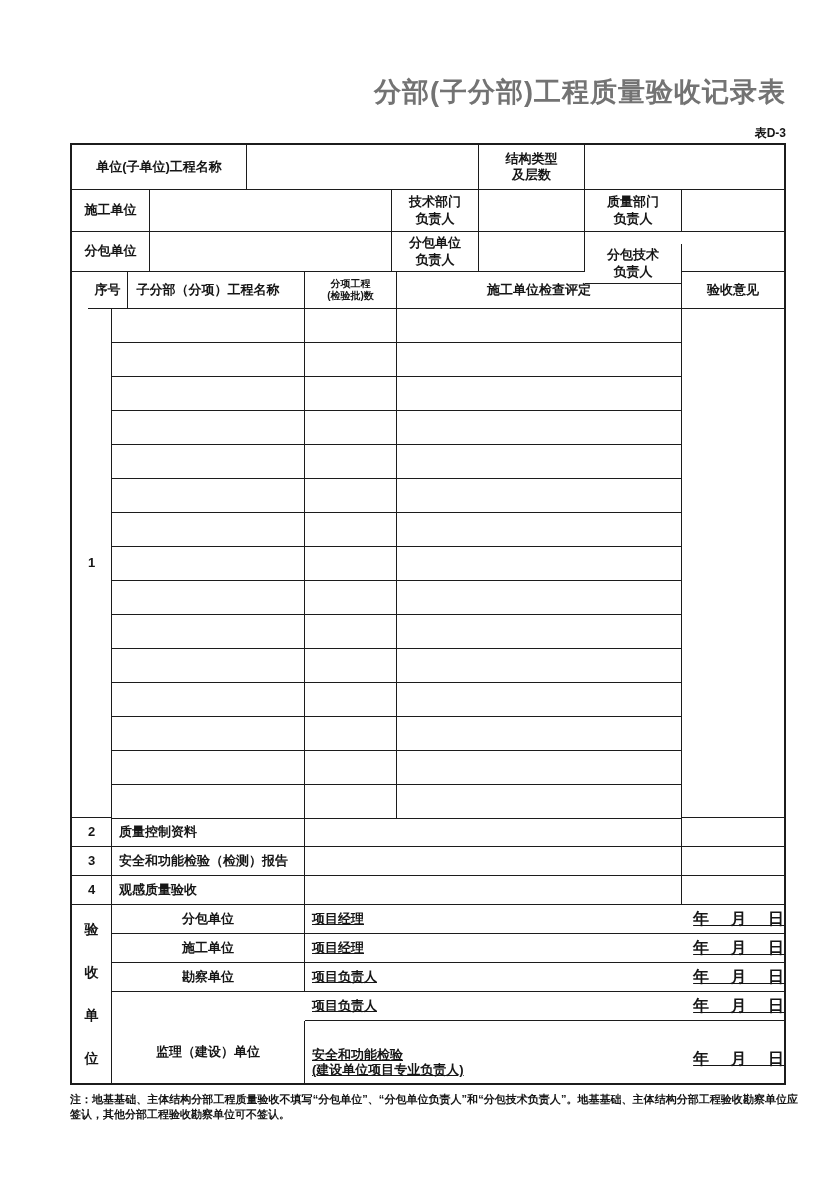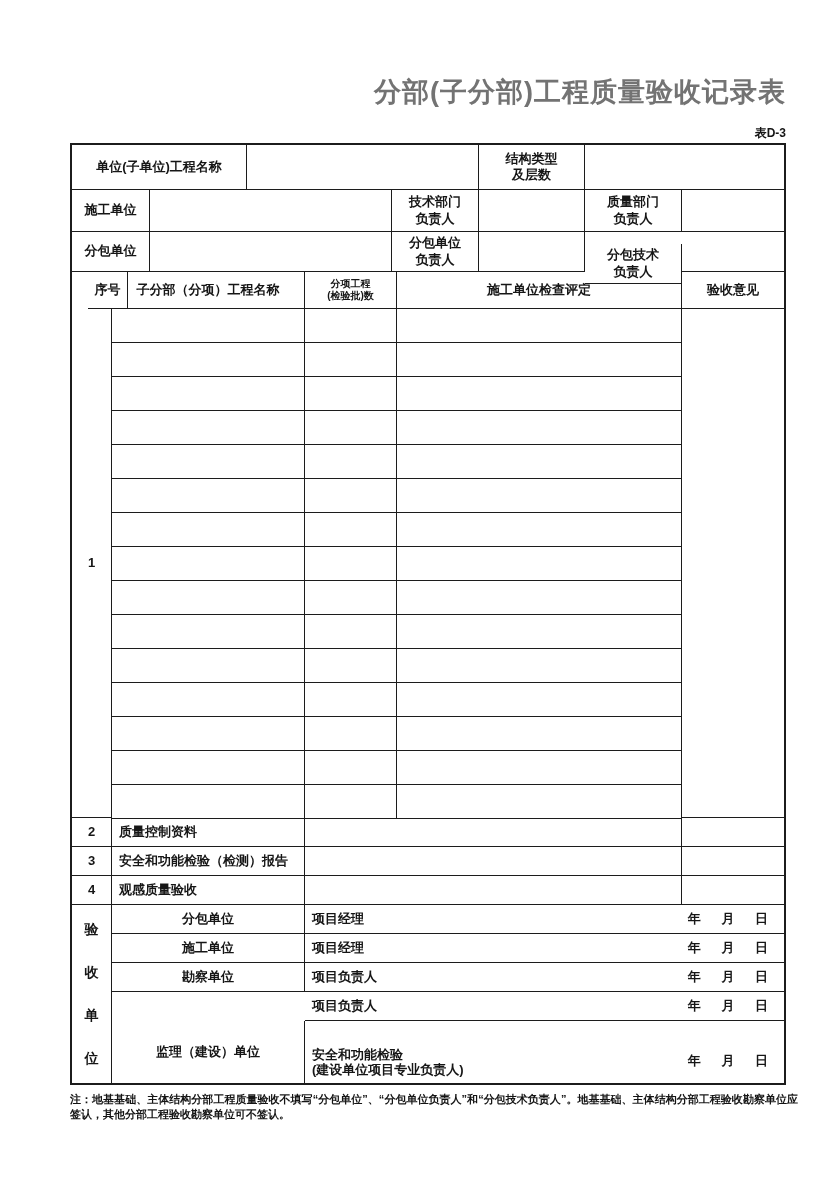--- a/index.html
+++ b/index.html
@@ -35,23 +35,23 @@
   
   .s1rows{position:absolute;left:40px;top:164px;width:570px;height:509px;display:flex;flex-direction:column;}
   .s1row{flex:1;display:flex;border-bottom:1px solid #1c1c1c;}
   .s1row:last-child{border-bottom:none;}
   .s1rows{border-bottom:1px solid #1c1c1c;}
   .c{box-sizing:border-box;height:100%;}
   .c.name{width:193px;border-right:1px solid #1c1c1c;}
   .c.cnt{width:92px;border-right:1px solid #1c1c1c;}
   .c.chk{width:285px;border-right:1px solid #1c1c1c;}
   
-  .sig{display:flex;align-items:center;justify-content:flex-start;}
+  .sig{display:flex;align-items:center;justify-content:flex-start;text-decoration:underline;}
   .role{padding-left:7px;font-size:13px;font-weight:700;text-align:left;line-height:1.2;}
-  .date{margin-left:auto;padding-right:16px;font-size:13px;font-weight:700;word-spacing:17px;white-space:nowrap;}
+  .date{margin-left:auto;padding-right:0;font-size:16px;font-weight:700;word-spacing:17px;white-space:nowrap;}
   .vert{line-height:43px;font-size:14px;}
   .note{
     position:absolute;left:70px;top:1092px;width:728px;
     font-size:11px;font-weight:700;line-height:15px;text-align:justify;
   }
 </style>
 </head>
 <body>
 
 <div class="page">

